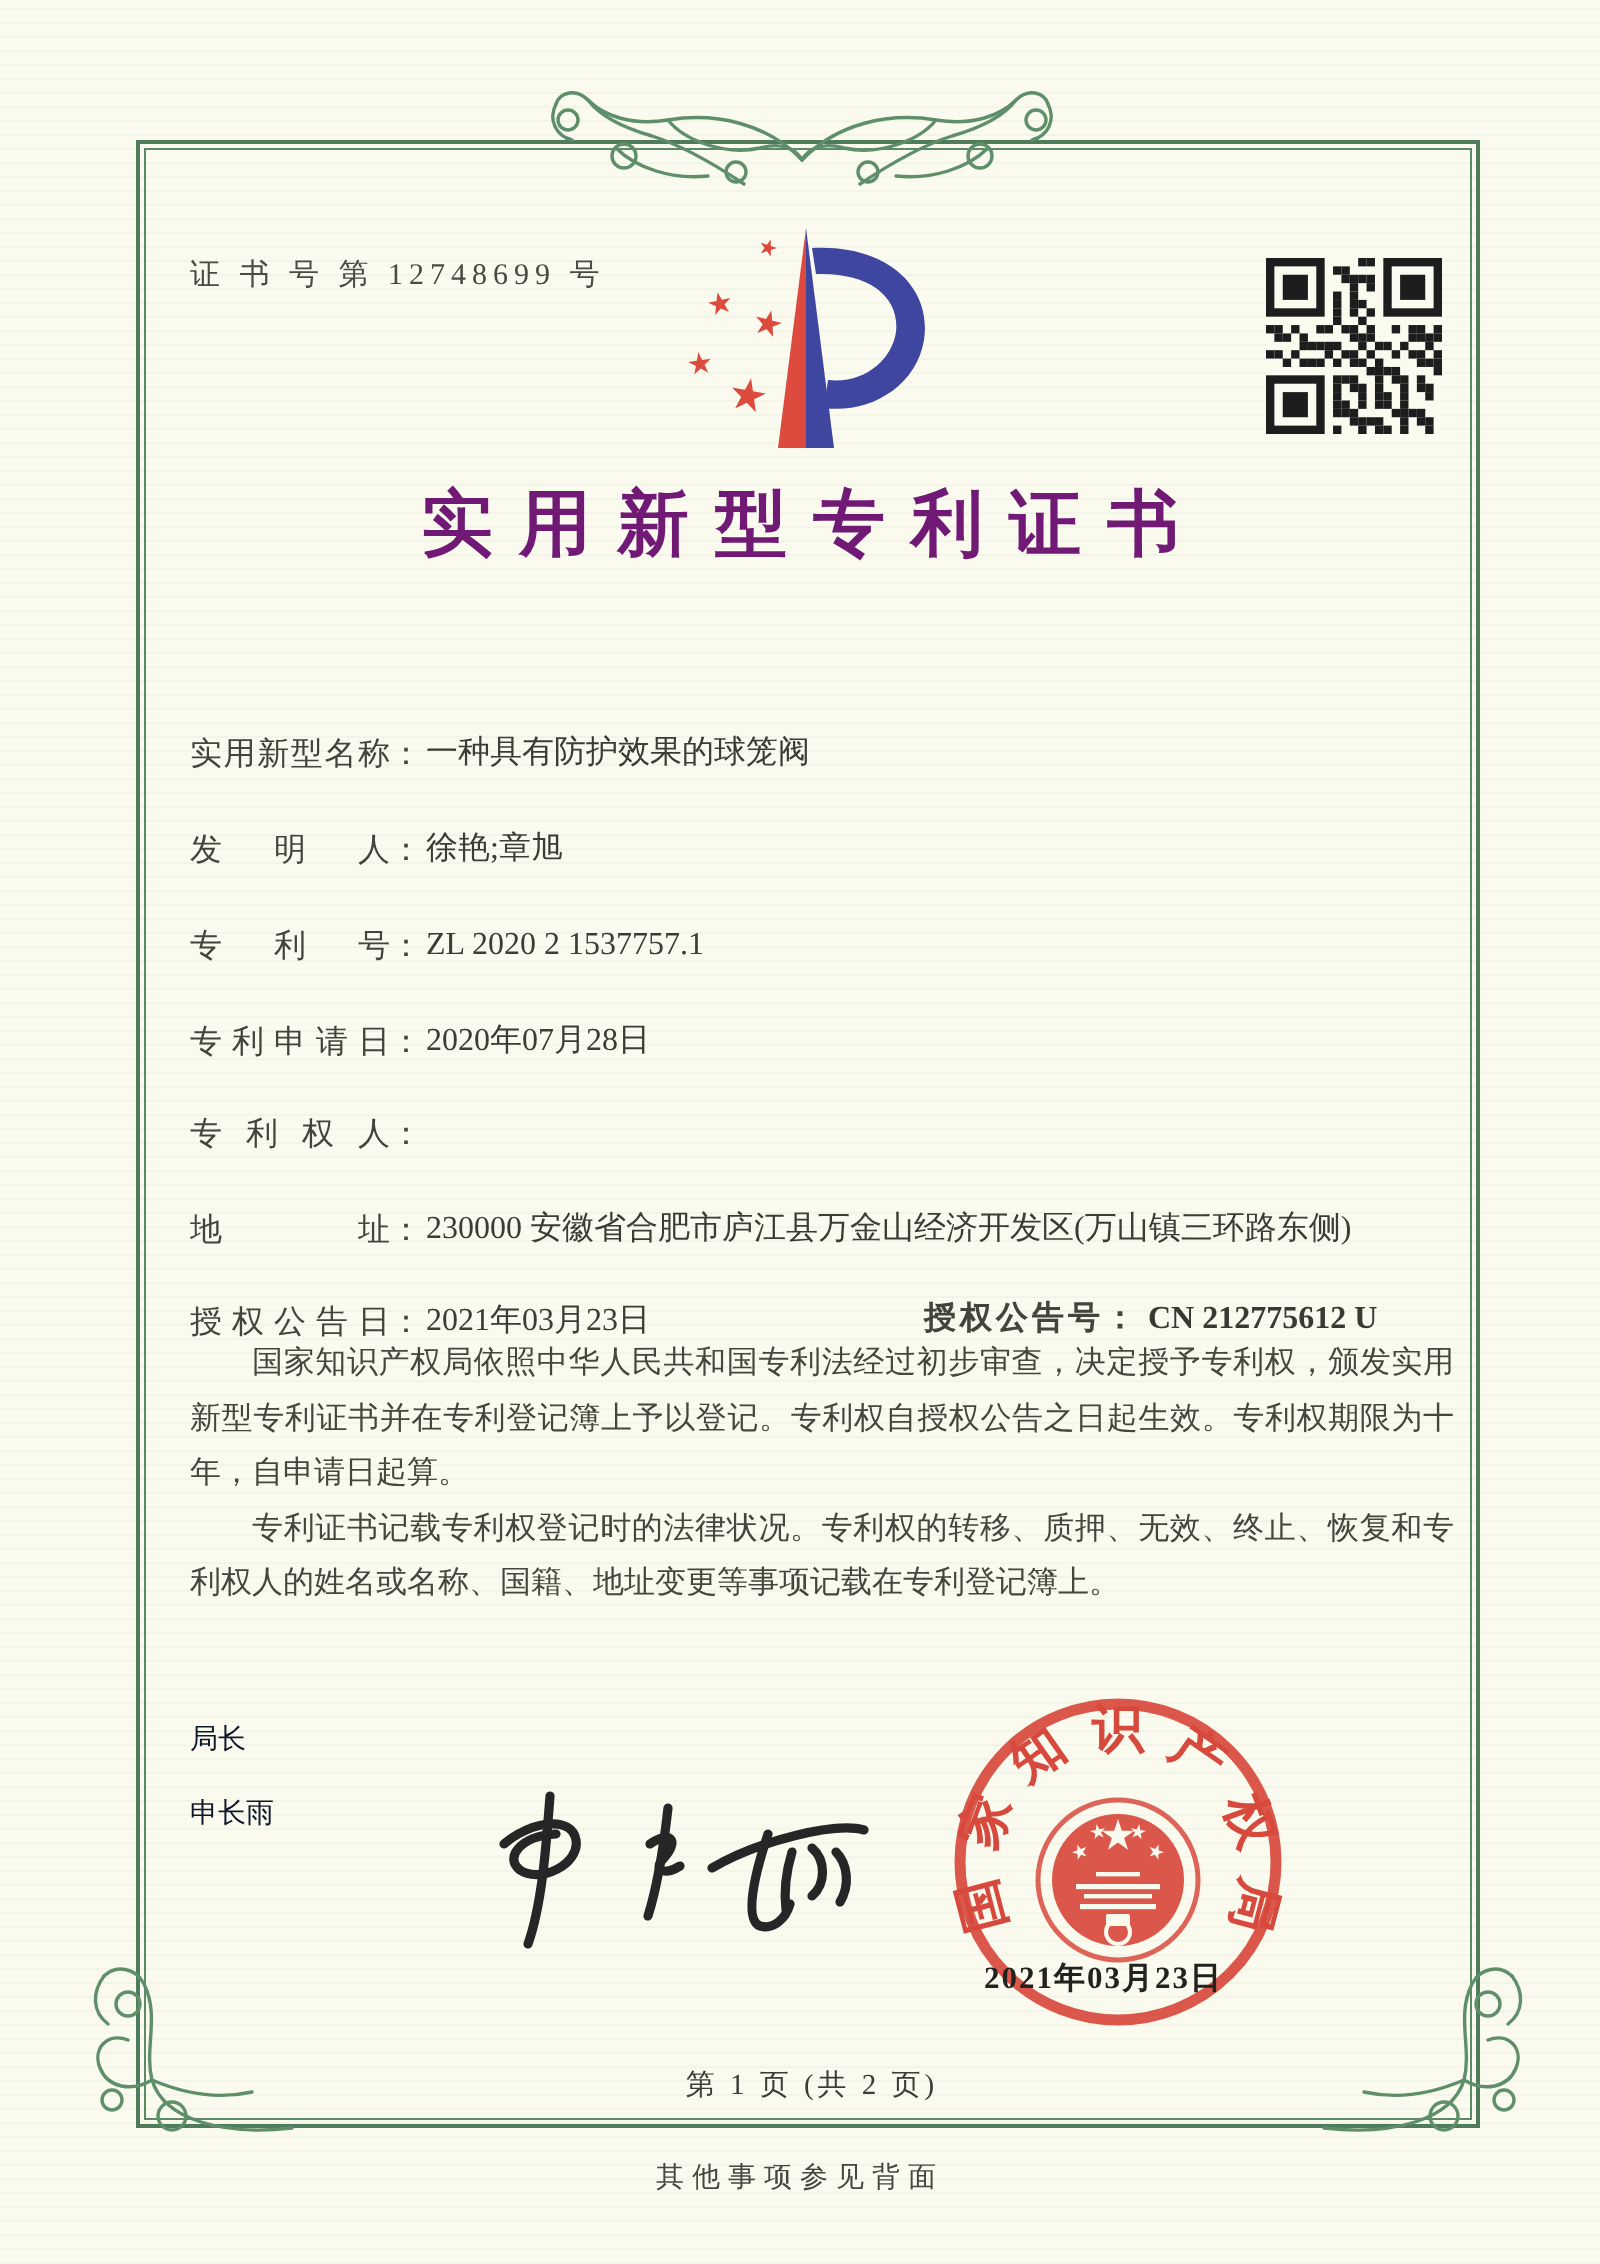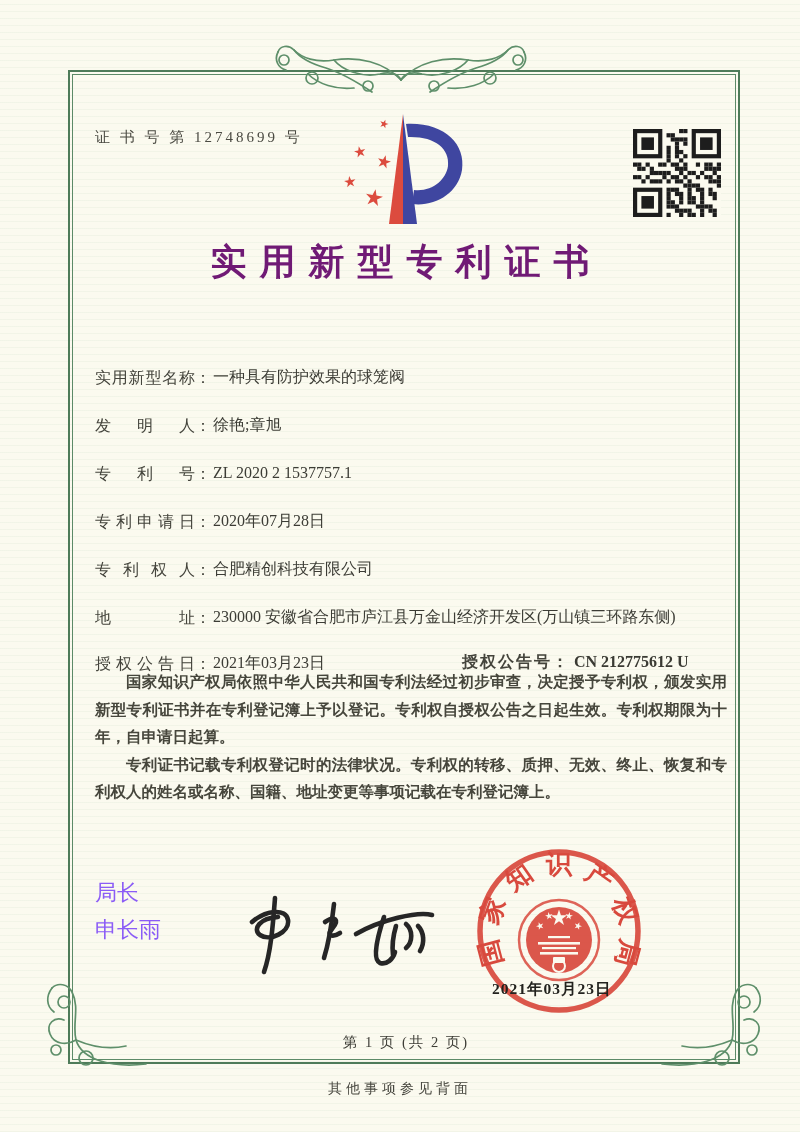--- a/index.html
+++ b/index.html
@@ -44,22 +44,22 @@
     color:#44443c; flex:0 0 100px;
   }
   .fcolon { display:inline-block; width:18px; color:#44443c; flex:0 0 18px; }
   .fvalue { flex:1; color:#3c3c35; line-height:25px; }
   .grant2 { position:absolute; left:367px; top:0; white-space:nowrap;font-weight:bold; }
   .grant2 .flabel { width:auto; flex:none; text-align-last:auto; letter-spacing:2px; }
   .paras {
     position:absolute; left:95px; top:668px; width:632px;
     font-size:15.5px; line-height:27.5px; color:#46463c; text-align:justify;
   }
-  .paras p { text-indent:2em;font-weight:bold; }
-  .signer { position:absolute; left:95px; top:874px; font-size:22px; line-height:37px; color:#8b5cf6; }
+  .paras p { text-indent:2em; }
+  .signer { position:absolute; left:95px; top:852px; font-size:14px; line-height:37px; color:#0f172a; }
   .signature { position:absolute; left:222px; top:882px; }
   .seal { position:absolute; left:474px; top:846px; }
   .seal-date {
     position:absolute; left:492px; top:979px;
     font-size:15.5px; font-weight:bold; color:#22221e; letter-spacing:1px; z-index:5;
   }
   .page-footer {
     position:absolute; left:0; top:1033px; width:800px; text-align:center;
     font-size:14.5px; letter-spacing:2px; color:#3d3d36;padding-left:12px;
   }
@@ -294,21 +294,20 @@
     <span class="fvalue">ZL 2020 2 1537757.1</span>
   </div>
   <div class="frow">
     <span class="flabel">专利申请日</span>
       <span class="fcolon">：</span>
     <span class="fvalue">2020年07月28日</span>
   </div>
   <div class="frow">
     <span class="flabel">专利权人</span>
       <span class="fcolon">：</span>
-    <span class="fvalue">合肥精创科技有限公司</span>
   </div>
   <div class="frow" style="margin-bottom:21px;">
     <span class="flabel">地址</span>
       <span class="fcolon">：</span>
     <span class="fvalue">230000 安徽省合肥市庐江县万金山经济开发区(万山镇三环路东侧)</span>
   </div>
   <div class="frow">
     <span class="flabel">授权公告日</span>
       <span class="fcolon">：</span>
     <span class="fvalue">2021年03月23日</span>

